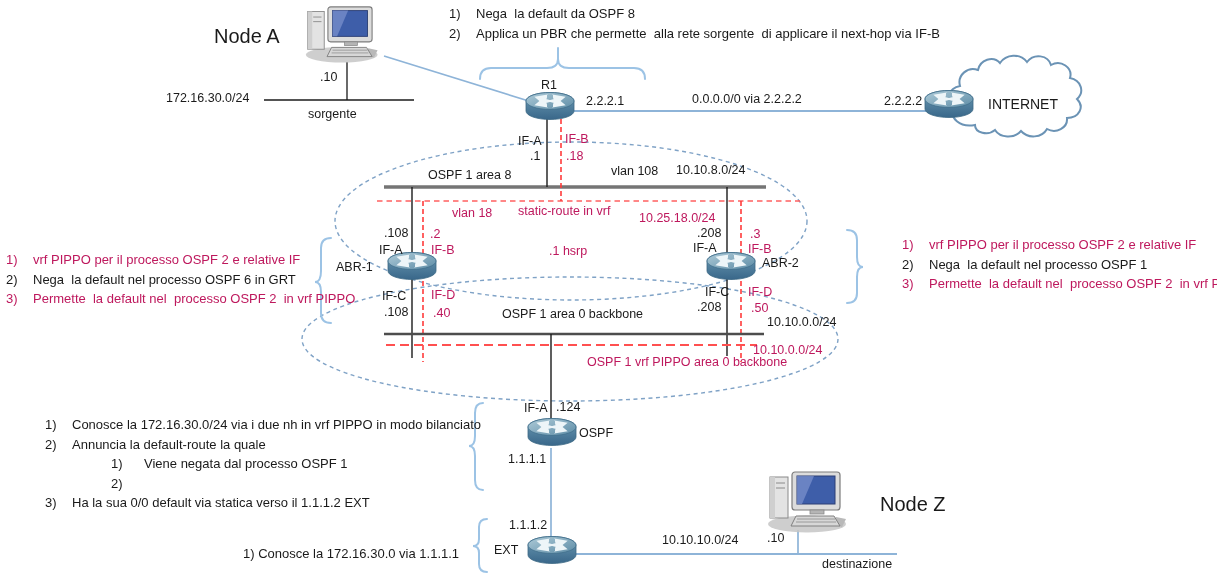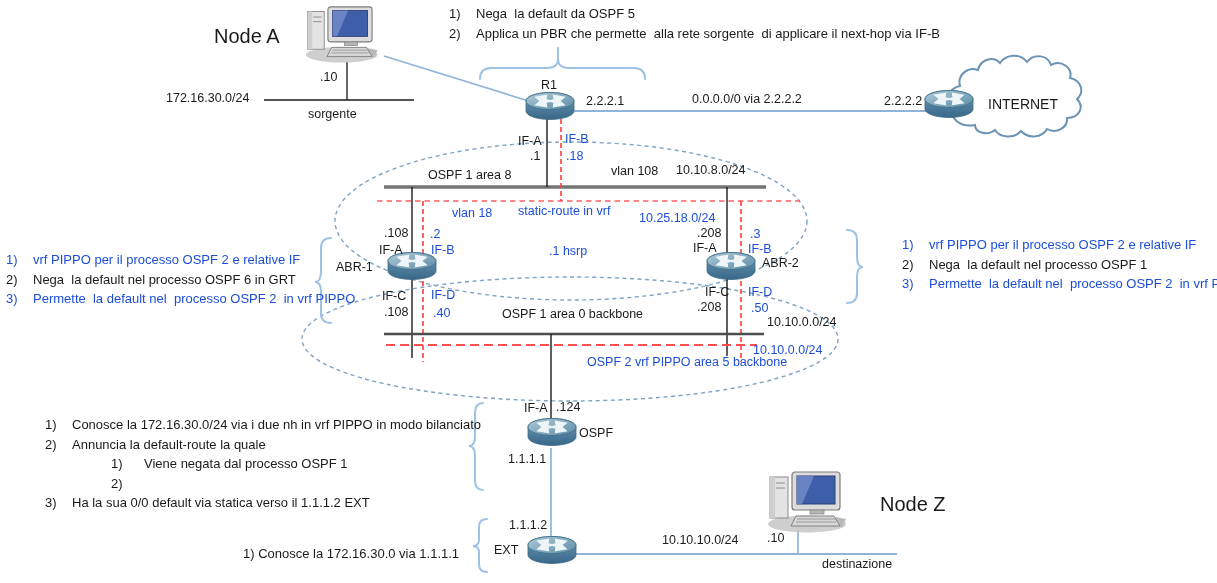--- a/index.html
+++ b/index.html
@@ -1,20 +1,20 @@
 <!DOCTYPE html>
 <html><head>
 <meta charset="utf-8">
 <style>
   html,body{margin:0;padding:0;background:#ffffff;}
   #stage{position:relative;width:1217px;height:583px;background:#ffffff;overflow:hidden;
          font-family:"Liberation Sans",sans-serif;}
   svg{position:absolute;left:0;top:0;}
   .lbl{position:absolute;font-size:12.5px;color:#1a1a1a;white-space:pre;line-height:1.05;}
-  .red{color:#1d4ed8;}
+  .red{color:#be185d;}
   .bold{font-weight:normal;}
   .big{font-size:20px;}
   .small{font-size:14px;}
   .note{position:absolute;font-size:13px;color:#1a1a1a;}
   .nrow{display:flex;margin-bottom:4.5px;white-space:pre;}
   .nrow .num{width:27px;flex:none;}
   .nrow.ind{margin-left:66px;}
   .nrow.ind .num{width:33px;}
 </style>
 </head>
@@ -126,21 +126,21 @@
         <use href="#pcIcon"></use>
       </g>
 </svg>
 
 <span class="lbl big" style="left:214px;top:26px">Node A</span>
 <span class="lbl" style="left:166px;top:92px">172.16.30.0/24</span>
 <span class="lbl" style="left:320px;top:71px">.10</span>
 <span class="lbl" style="left:308px;top:108px">sorgente</span>
 
 <div class="note" style="left:449px;top:6px">
-  <div class="nrow"><span class="num">1)</span><span>Nega  la default da OSPF 5</span></div>
+  <div class="nrow"><span class="num">1)</span><span>Nega  la default da OSPF 8</span></div>
   <div class="nrow"><span class="num">2)</span><span>Applica un PBR che permette  alla rete sorgente  di applicare il next-hop via IF-B</span></div>
 </div>
 
 <span class="lbl bold" style="left:541px;top:79px">R1</span>
 <span class="lbl" style="left:586px;top:95px">2.2.2.1</span>
 <span class="lbl" style="left:692px;top:93px">0.0.0.0/0 via 2.2.2.2</span>
 <span class="lbl" style="left:884px;top:95px">2.2.2.2</span>
 <span class="lbl bold small" style="left:988px;top:97px">INTERNET</span>
 
 <span class="lbl" style="left:518px;top:135px">IF-A</span>
@@ -185,21 +185,21 @@
 
 <div class="note" style="left:902px;top:237px">
   <div class="nrow red"><span class="num">1)</span><span>vrf PIPPO per il processo OSPF 2 e relative IF</span></div>
   <div class="nrow"><span class="num">2)</span><span>Nega  la default nel processo OSPF 1</span></div>
   <div class="nrow red"><span class="num">3)</span><span>Permette  la default nel  processo OSPF 2  in vrf PIPPO</span></div>
 </div>
 
 <span class="lbl" style="left:502px;top:308px">OSPF 1 area 0 backbone</span>
 <span class="lbl" style="left:767px;top:316px">10.10.0.0/24</span>
 <span class="lbl red" style="left:753px;top:344px">10.10.0.0/24</span>
-<span class="lbl red" style="left:587px;top:356px">OSPF 2 vrf PIPPO area 5 backbone</span>
+<span class="lbl red" style="left:587px;top:356px">OSPF 1 vrf PIPPO area 0 backbone</span>
 
 <span class="lbl" style="left:524px;top:402px">IF-A</span>
 <span class="lbl" style="left:556px;top:401px">.124</span>
 <span class="lbl bold" style="left:579px;top:427px">OSPF</span>
 <span class="lbl" style="left:508px;top:453px">1.1.1.1</span>
 
 <div class="note" style="left:45px;top:417px">
   <div class="nrow"><span class="num">1)</span><span>Conosce la 172.16.30.0/24 via i due nh in vrf PIPPO in modo bilanciato</span></div>
   <div class="nrow"><span class="num">2)</span><span>Annuncia la default-route la quale</span></div>
   <div class="nrow ind"><span class="num">1)</span><span>Viene negata dal processo OSPF 1</span></div>

